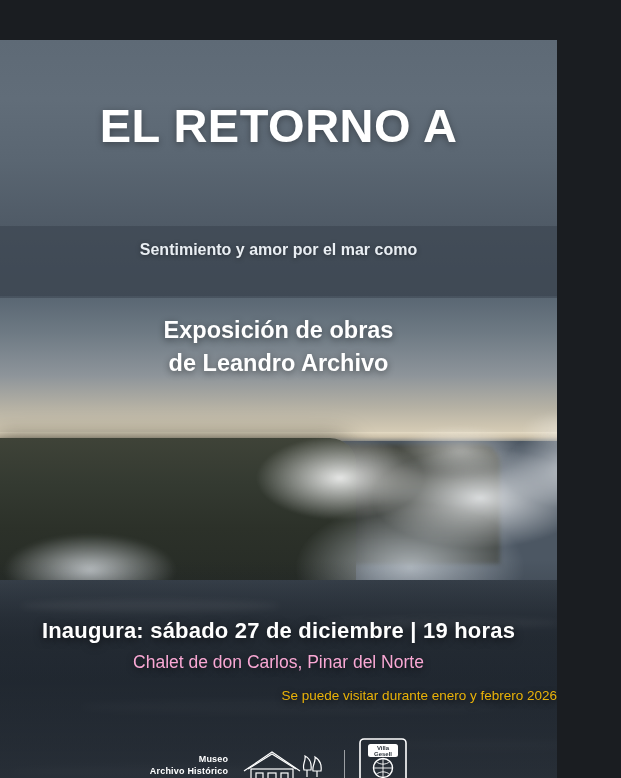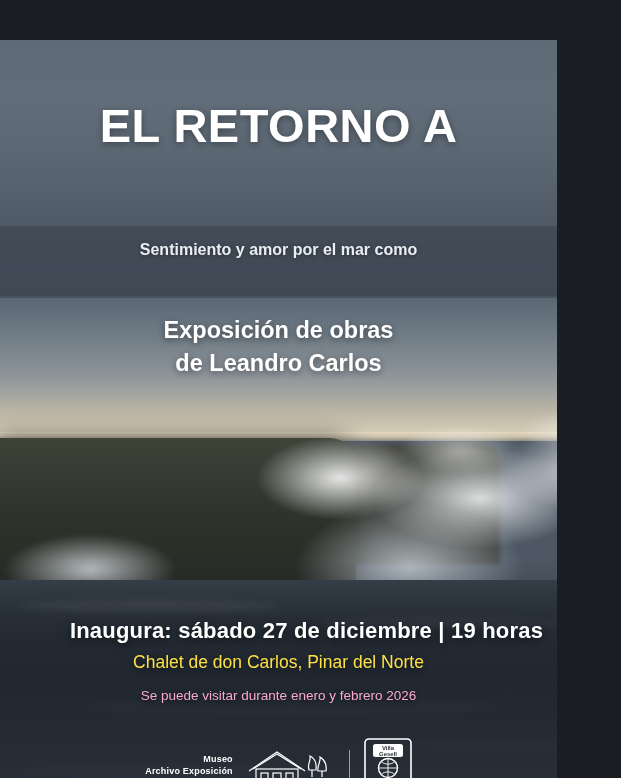--- a/index.html
+++ b/index.html
@@ -178,41 +178,41 @@
   }
   .opening {
     position: absolute;
     top: 578px;
     left: 0;
     width: 100%;
     font-size: 22px;
     font-weight: 700;
     letter-spacing: 0.2px;
     text-shadow: 0 2px 8px rgba(0,0,0,0.6);
-    padding-left: 28px;
   }
   .venue {
     position: absolute;
     top: 612px;
     left: 0;
     width: 100%;
     font-size: 17.5px;
     font-weight: 400;
-    color: #fde047;
+    color: #f9a8d4;
     text-shadow: 0 2px 7px rgba(0,0,0,0.6);
   }
   .dates {
     position: absolute;
     top: 648px;
     left: 0;
     width: 100%;
     font-size: 13.5px;
     font-weight: 400;
-    color: #f9a8d4;
+    color: #eab308;
     text-shadow: 0 2px 6px rgba(0,0,0,0.6);
+    text-align: right;
   }
 
   
   .footer {
     position: absolute;
     left: 0;
     top: 698px;
     width: 100%;
     display: flex;
     align-items: flex-end;
@@ -264,32 +264,32 @@
     <div class="title">
       <div>EL RETORNO A</div>
     </div>
 
     <div class="subtitle">
       <div>Sentimiento y amor por el mar como</div>
     </div>
 
     <div class="expo">
       <div>Exposición de obras</div>
-      <div>de Leandro Carlos</div>
+      <div>de Leandro Archivo</div>
     </div>
 
     <div class="opening">Inaugura: sábado 27 de diciembre | 19 horas</div>
     <div class="venue">Chalet de don Carlos, Pinar del Norte</div>
     <div class="dates">Se puede visitar durante enero y febrero 2026</div>
 
     <div class="footer">
 
       <div class="museo-text">
         <div>Museo</div>
-        <div>Archivo Exposición</div>
+        <div>Archivo Histórico</div>
         <div>Municipal</div>
       </div>
 
       <div class="museo-mark">
         <svg width="88" height="46" viewBox="0 0 88 46" fill="none" stroke="#ffffff" stroke-width="1.2">
 
           <path d="M62 26 C60 20 64 17 63 12 C67 14 70 18 69 26 Z" fill="none"></path>
           <path d="M71 27 C70 21 74 18 73 13 C78 16 80 20 79 27 Z" fill="none"></path>
           <line x1="65" y1="26" x2="65" y2="33"></line>
           <line x1="75" y1="27" x2="75" y2="33"></line>

